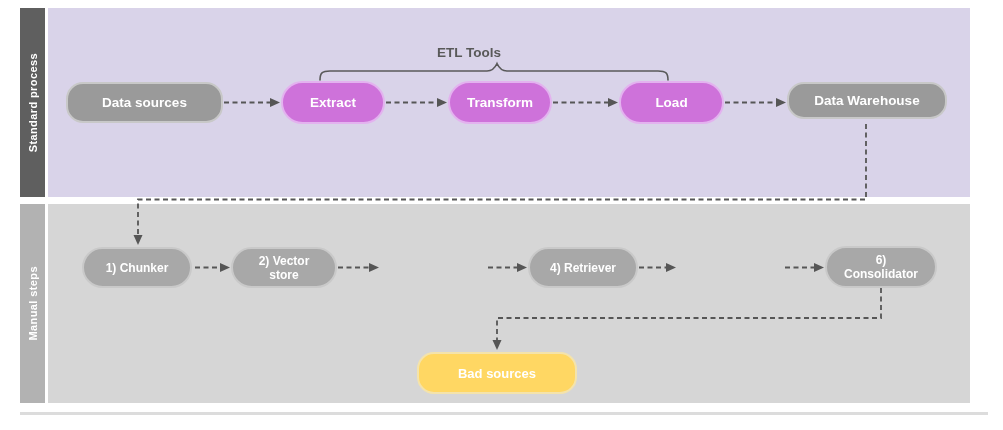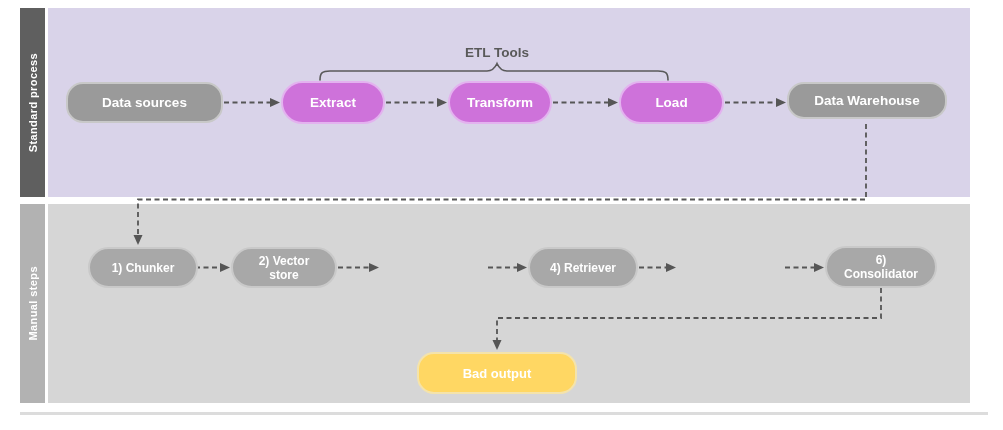--- a/index.html
+++ b/index.html
@@ -88,36 +88,36 @@
     border: 2px solid var(--node-yellow-border, #f4e3ab);
     font-size: 13px;
   }
 
   #node-data-sources   { left: 66px;  top: 82px;  width: 157px; height: 41px; }
   #node-extract        { left: 281px; top: 81px;  width: 104px; height: 43px; }
   #node-transform      { left: 448px; top: 81px;  width: 104px; height: 43px; }
   #node-load           { left: 619px; top: 81px;  width: 105px; height: 43px; }
   #node-data-warehouse { left: 787px; top: 82px;  width: 160px; height: 37px; }
 
-  #node-chunker        { left: 88px;  top: 247px; width: 110px; height: 41px; }
+  #node-chunker        { left: 82px;  top: 247px; width: 110px; height: 41px; }
   #node-vector-store   { left: 231px; top: 247px; width: 106px; height: 41px; }
   #node-rewriter       { left: 380px; top: 247px; width: 107px; height: 41px; }
   #node-retriever      { left: 528px; top: 247px; width: 110px; height: 41px; }
   #node-reranker       { left: 677px; top: 247px; width: 107px; height: 41px; }
   #node-consolidator   { left: 825px; top: 246px; width: 112px; height: 42px; }
 
   #node-bad-output     { left: 417px; top: 352px; width: 160px; height: 42px; }
 
   
   #etl-label {
     position: absolute;
     left: 437px;
     top: 45px;
     width: 120px;
-    text-align: center;
+    text-align: left;
     font-size: 13.5px;
     font-weight: bold;
     color: var(--annotation-text, #595959);
   }
 
   
   #connector-layer {
     position: absolute;
     left: 0; top: 0;
     width: 1003px;
@@ -201,15 +201,15 @@
   <div class="node pill-purple" id="node-load">Load</div>
   <div class="node rect-gray" id="node-data-warehouse">Data Warehouse</div>
 
   <div class="node pill-gray" id="node-chunker">1) Chunker</div>
   <div class="node pill-gray" id="node-vector-store">2) Vector
 store</div>
   <div class="node pill-gray" id="node-retriever">4) Retriever</div>
   <div class="node pill-gray" id="node-consolidator">6)
 Consolidator</div>
 
-  <div class="node rect-yellow" id="node-bad-output">Bad output</div>
+  <div class="node rect-yellow" id="node-bad-output">Bad sources</div>
 
 </div>
 
 </body></html>

